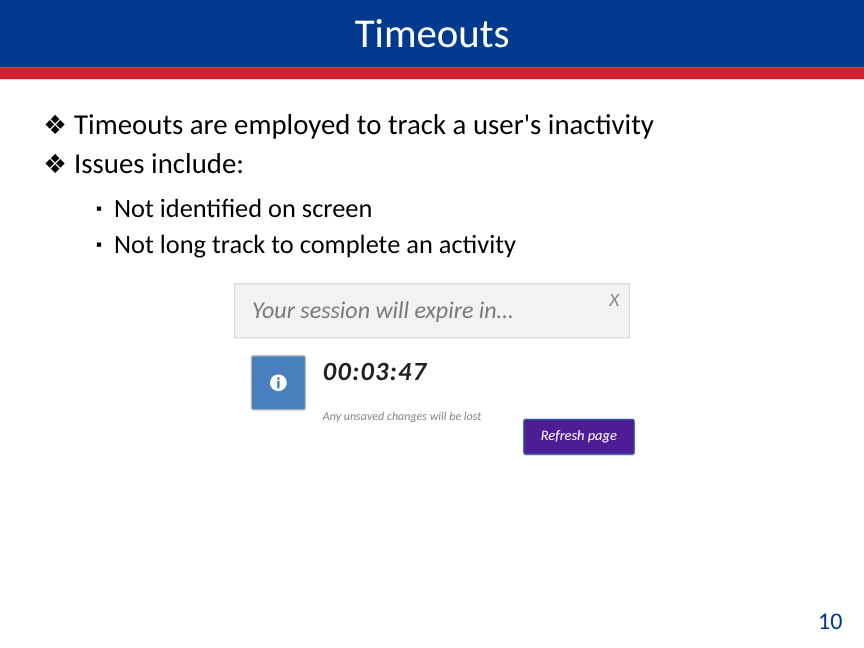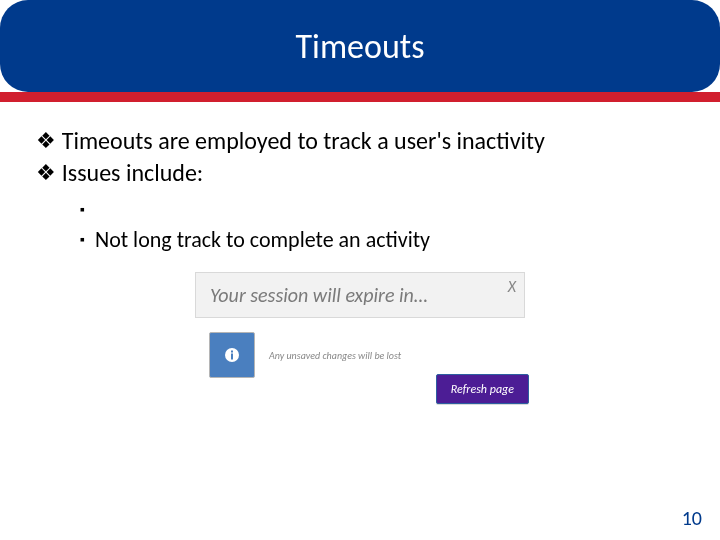--- a/index.html
+++ b/index.html
@@ -1,26 +1,25 @@
 <!DOCTYPE html>
 <html><head>
 <meta charset="utf-8">
 <style>
   * { margin: 0; padding: 0; box-sizing: border-box; }
   html, body { width: 720px; height: 540px; font-family: Calibri, Arial, sans-serif; background: #fff; overflow: hidden; }
   .slide { width: 720px; height: 540px; position: relative; background: #fff; }
 
   .title-bar {
     width: 100%;
-    height: 92px;
+    height: 56px;
     background: #003a8c;
     display: flex;
     align-items: center;
     justify-content: center;
-    border-radius: 28px;
   }
   .title-bar h1 { color: #fff; font-size: 34px; font-weight: 400; }
   .title-underbar {
     width: 100%;
     height: 10px;
     background: #d11f2e;
   }
 
   .content {
     padding: 24px 36px 0 36px;
@@ -123,20 +122,21 @@
       <span>Timeouts are employed to track a user's inactivity</span>
     </div>
     <div class="bullet-main">
       <span class="mark">❖</span>
       <span>Issues include:</span>
     </div>
 
     <div class="bullet-sub-list">
       <div class="bullet-sub">
         <span class="mark">▪</span>
+        <span>Not identified on screen</span>
       </div>
       <div class="bullet-sub">
         <span class="mark">▪</span>
         <span>Not long track to complete an activity</span>
       </div>
     </div>
 
     <div class="dialog-wrap">
       <div class="dialog-header">
         <span>Your session will expire in…</span>
@@ -144,20 +144,21 @@
       </div>
       <div class="dialog-body">
         <div class="info-box">
           <svg viewBox="0 0 16 16">
               <circle cx="8" cy="8" r="7" fill="#fff"></circle>
               <rect x="7" y="6.5" width="2" height="6" fill="#4a7fbf"></rect>
               <rect x="7" y="3.5" width="2" height="2" fill="#4a7fbf"></rect>
             </svg>
         </div>
         <div class="timer-text">
+          <div class="time">00:03:47</div>
           <div class="sub">Any unsaved changes will be lost</div>
         </div>
       </div>
       <div class="refresh-btn">Refresh page</div>
     </div>
 
   </div>
 
   <div class="page-number">10</div>
 </div>

